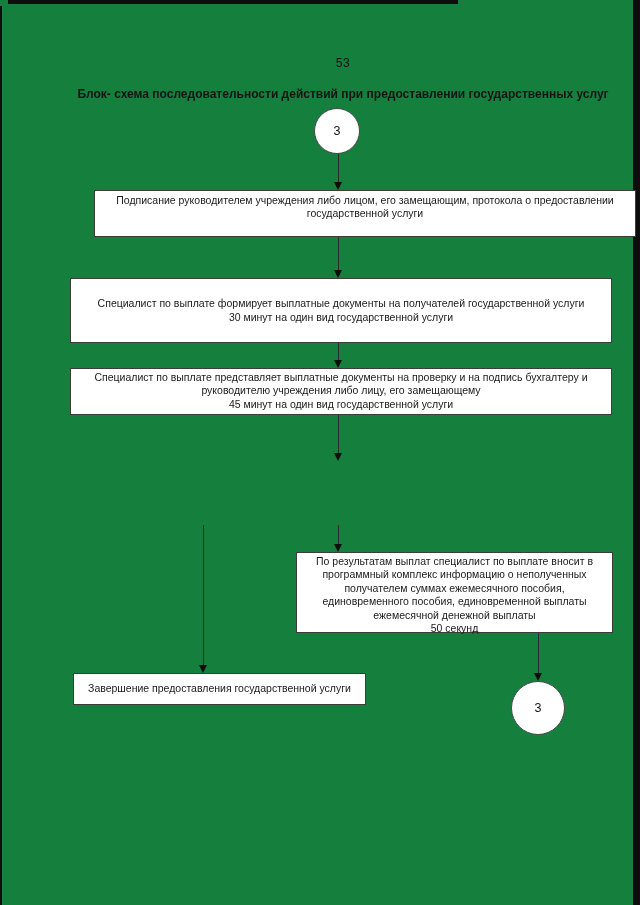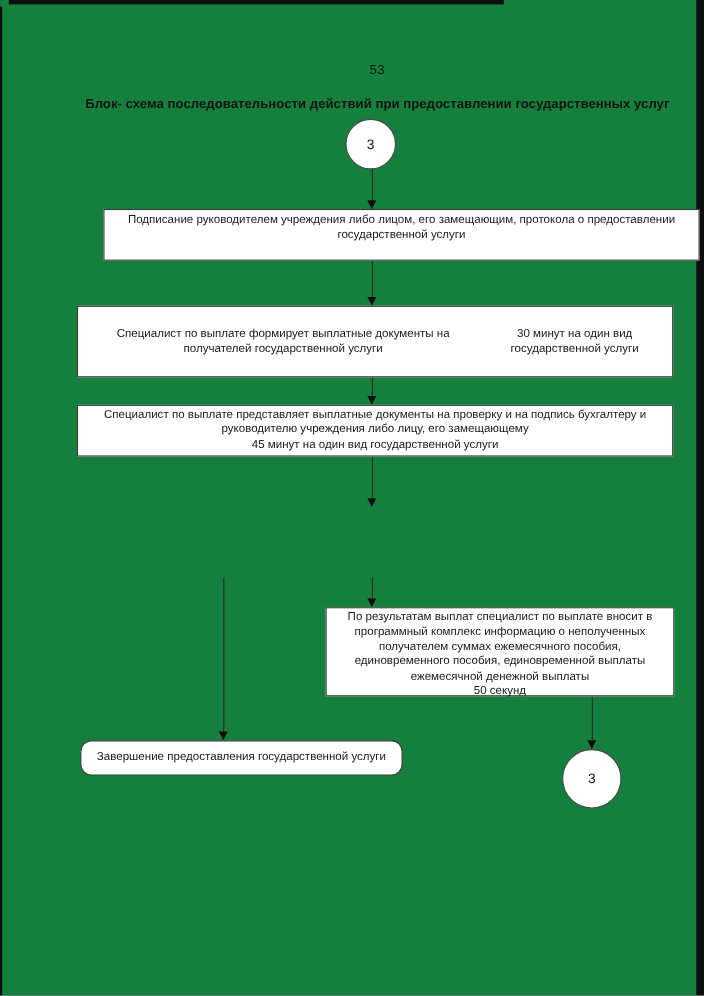--- a/index.html
+++ b/index.html
@@ -8,35 +8,35 @@
     font-family:"Liberation Sans",sans-serif;color:#141414;overflow:hidden;
   }
   .edge{position:absolute;background:#0d0d0d;}
   .pagenum{position:absolute;top:56px;left:46px;right:0;text-align:center;
     font-size:12px;letter-spacing:.5px;}
   .doc-title{position:absolute;top:87px;left:0;right:0;padding-left:46px;
     text-align:center;font-weight:bold;font-size:12px;white-space:nowrap;}
   .fbox{position:absolute;border:1px solid #3c3c3c;box-sizing:border-box;
     text-align:center;font-size:10.5px;line-height:13.4px;color:#1a1a1a;
     background:#fff;}
-  .vcenter{display:flex;flex-direction:row;justify-content:center;align-items:center;}
+  .vcenter{display:flex;flex-direction:column;justify-content:center;align-items:center;}
   .circle{position:absolute;border:1px solid #474747;border-radius:50%;
     box-sizing:border-box;display:flex;align-items:center;justify-content:center;
     font-size:12.5px;background:#fff;}
   .vline{position:absolute;width:1px;background:#2b2b2b;}
   .ahead{position:absolute;width:0;height:0;
     border-left:4.5px solid transparent;border-right:4.5px solid transparent;
     border-top:8px solid #0e0e0e;}
   
   #box1{left:70px;top:190px;width:542px;height:47px;padding:3px 5px 0;margin-left:24px;}
   #box2{left:70px;top:278px;width:542px;height:65px;padding:0 5px;}
   #box3{left:70px;top:368px;width:542px;height:47px;padding:2px 5px 0;}
   #box4{left:72px;top:461px;width:540px;height:64px;padding:0 8px;}
   #box5{left:296px;top:552px;width:317px;height:81px;padding:2px 3px 0;}
-  #endbox{left:73px;top:673px;width:293px;height:32px;border-radius:10px;padding:0 6px;}
+  #endbox{left:73px;top:673px;width:293px;height:32px;border-radius:0;padding:0 6px;}
   #circle-top{left:314px;top:108px;width:46px;height:46px;}
   #circle-bottom{left:511px;top:681px;width:54px;height:54px;}
   #ln1{left:338px;top:154px;height:28px;} #ah1{left:334px;top:182px;}
   #ln2{left:338px;top:237px;height:33px;} #ah2{left:334px;top:270px;}
   #ln3{left:338px;top:343px;height:17px;} #ah3{left:334px;top:360px;}
   #ln4{left:338px;top:415px;height:38px;} #ah4{left:334px;top:453px;}
   #ln5{left:203px;top:525px;height:140px;} #ah5{left:199px;top:665px;}
   #ln6{left:338px;top:525px;height:19px;} #ah6{left:334px;top:544px;}
   #ln7{left:538px;top:633px;height:40px;} #ah7{left:534px;top:673px;}
   #edge-top{left:8px;top:0;width:450px;height:4px;}

